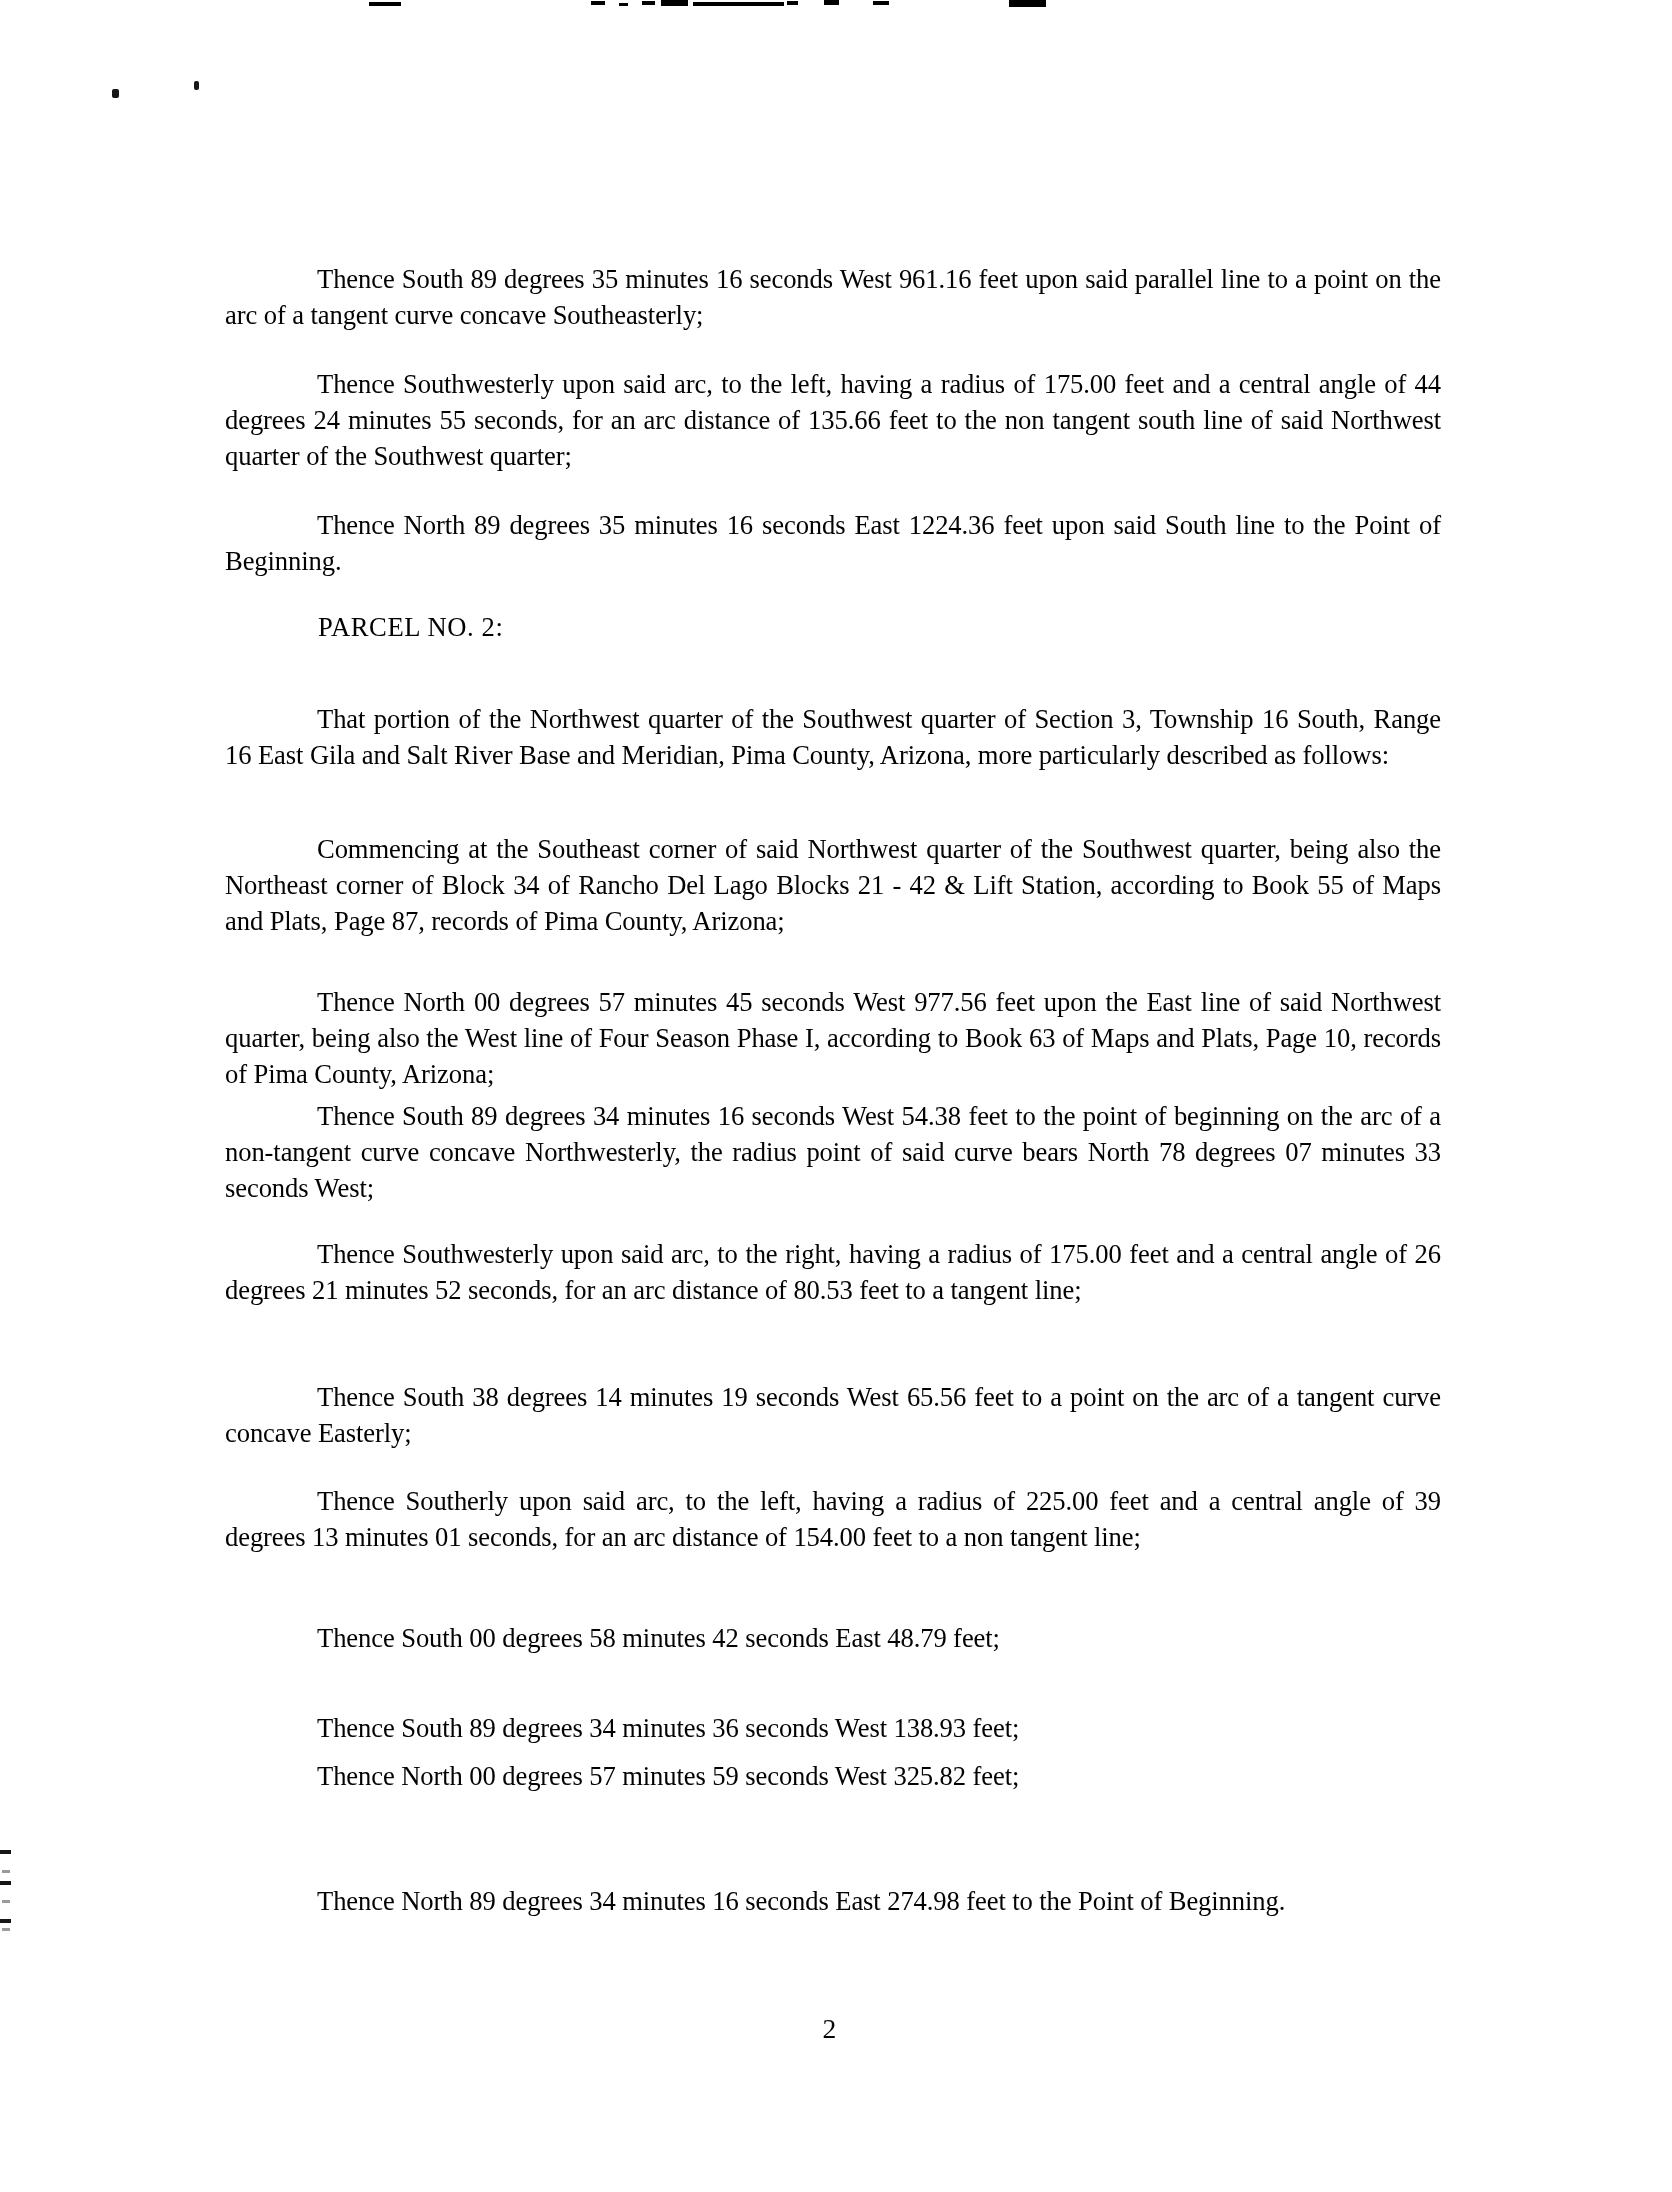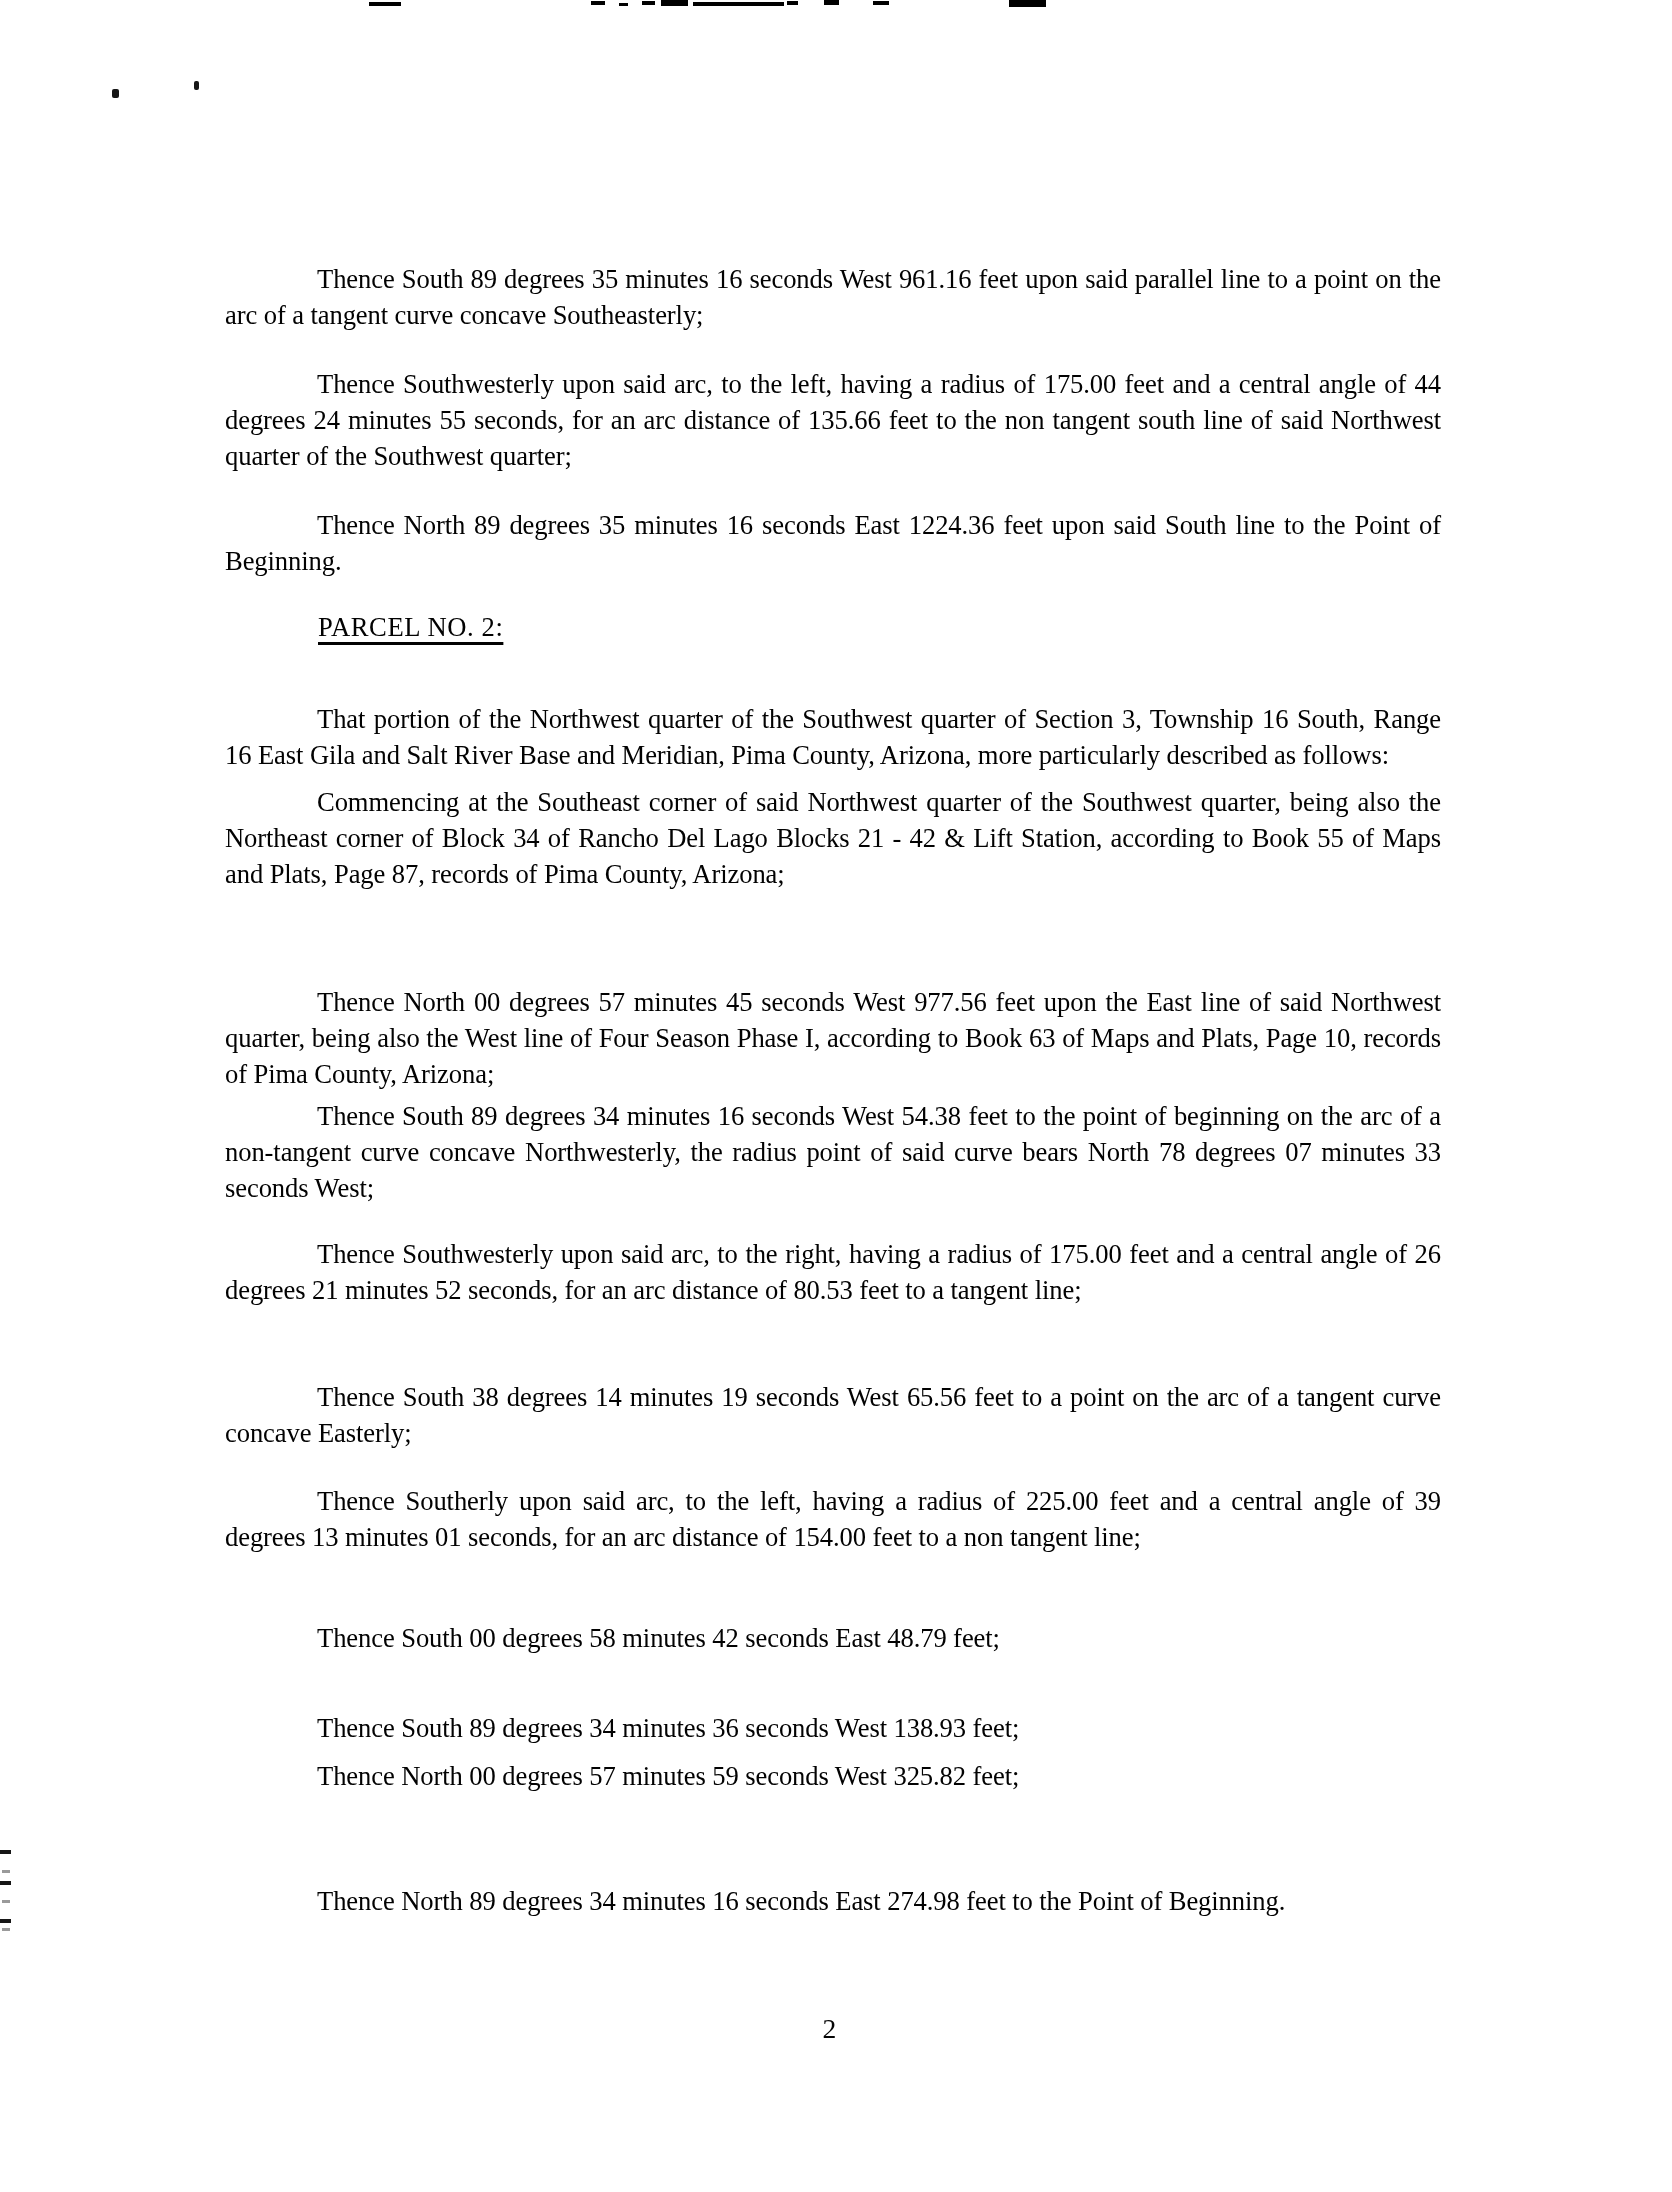--- a/index.html
+++ b/index.html
@@ -18,21 +18,20 @@
     font-size:26.6px;
     line-height:36px;
     letter-spacing:-0.1px;
     text-align:justify;
     text-align-last:left;
     color:#020202;
   }
   .para{ text-indent:92px; }
   .heading{
     text-indent:93px;
-    text-decoration:underline;
     text-decoration-thickness:3px;
     text-underline-offset:5.9px;
     letter-spacing:0.6px;
   }
   .pagenum{
     position:absolute;
     left:810px;top:2013px;
     width:39px;
     font-size:27.6px;
     text-align:center;
@@ -102,21 +101,21 @@
   <i class="art" style="left:1550px;top:2188px;width:11.8px;height:3px"></i>
   <i class="art" style="left:1566px;top:2187px;width:106px;height:5.9px"></i>
   <i class="art dark" style="left:1669px;top:2175px;width:3.9px;height:17.7px"></i>
 
   <div>
     <div class="block para" style="top:261px">Thence South 89 degrees 35 minutes 16 seconds West 961.16 feet upon said parallel line to a point on the arc of a tangent curve concave Southeasterly;</div>
     <div class="block para" style="top:366px">Thence Southwesterly upon said arc, to the left, having a radius of 175.00 feet and a central angle of 44 degrees 24 minutes 55 seconds, for an arc distance of 135.66 feet to the non tangent south line of said Northwest quarter of the Southwest quarter;</div>
     <div class="block para" style="top:507px">Thence North 89 degrees 35 minutes 16 seconds East 1224.36 feet upon said South line to the Point of Beginning.</div>
     <div class="block heading" style="top:609px">PARCEL NO. 2:</div>
     <div class="block para" style="top:701px">That portion of the Northwest quarter of the Southwest quarter of Section 3, Township 16 South, Range 16 East Gila and Salt River Base and Meridian, Pima County, Arizona, more particularly described as follows:</div>
-    <div class="block para" style="top:784px">Commencing at the Southeast corner of said Northwest quarter of the Southwest quarter, being also the Northeast corner of Block 34 of Rancho Del Lago Blocks 21 - 42 &amp; Lift Station, according to Book 55 of Maps and Plats, Page 87, records of Pima County, Arizona;</div>
+    <div class="block para" style="top:831px">Commencing at the Southeast corner of said Northwest quarter of the Southwest quarter, being also the Northeast corner of Block 34 of Rancho Del Lago Blocks 21 - 42 &amp; Lift Station, according to Book 55 of Maps and Plats, Page 87, records of Pima County, Arizona;</div>
     <div class="block para" style="top:984px">Thence North 00 degrees 57 minutes 45 seconds West 977.56 feet upon the East line of said Northwest quarter, being also the West line of Four Season Phase I, according to Book 63 of Maps and Plats, Page 10, records of Pima County, Arizona;</div>
     <div class="block para" style="top:1098px">Thence South 89 degrees 34 minutes 16 seconds West 54.38 feet to the point of beginning on the arc of a non-tangent curve concave Northwesterly, the radius point of said curve bears North 78 degrees 07 minutes 33 seconds West;</div>
     <div class="block para" style="top:1236px">Thence Southwesterly upon said arc, to the right, having a radius of 175.00 feet and a central angle of 26 degrees 21 minutes 52 seconds, for an arc distance of 80.53 feet to a tangent line;</div>
     <div class="block para" style="top:1379px">Thence South 38 degrees 14 minutes 19 seconds West 65.56 feet to a point on the arc of a tangent curve concave Easterly;</div>
     <div class="block para" style="top:1483px">Thence Southerly upon said arc, to the left, having a radius of 225.00 feet and a central angle of 39 degrees 13 minutes 01 seconds, for an arc distance of 154.00 feet to a non tangent line;</div>
     <div class="block para" style="top:1620px">Thence South 00 degrees 58 minutes 42 seconds East 48.79 feet;</div>
     <div class="block para" style="top:1710px">Thence South 89 degrees 34 minutes 36 seconds West 138.93 feet;</div>
     <div class="block para" style="top:1758px">Thence North 00 degrees 57 minutes 59 seconds West 325.82 feet;</div>
     <div class="block para" style="top:1883px">Thence North 89 degrees 34 minutes 16 seconds East 274.98 feet to the Point of Beginning.</div>
   </div>

